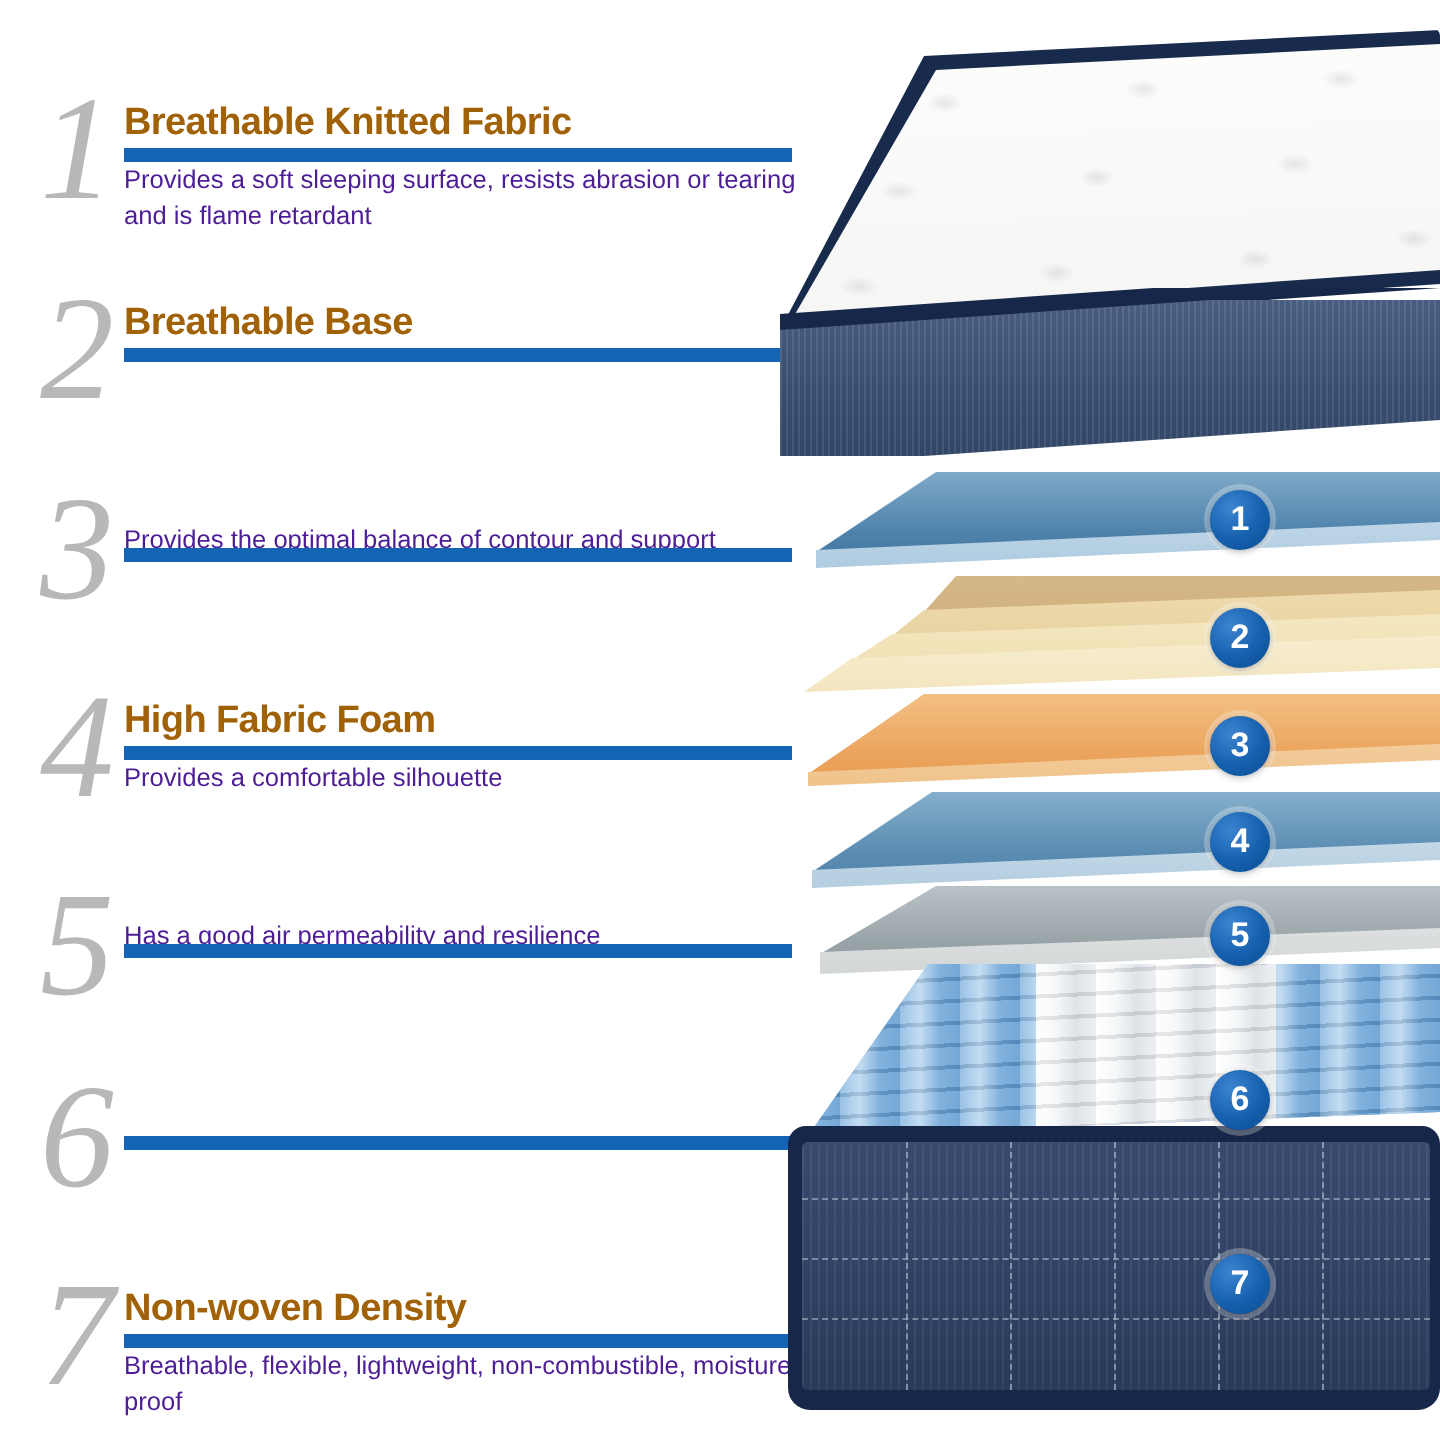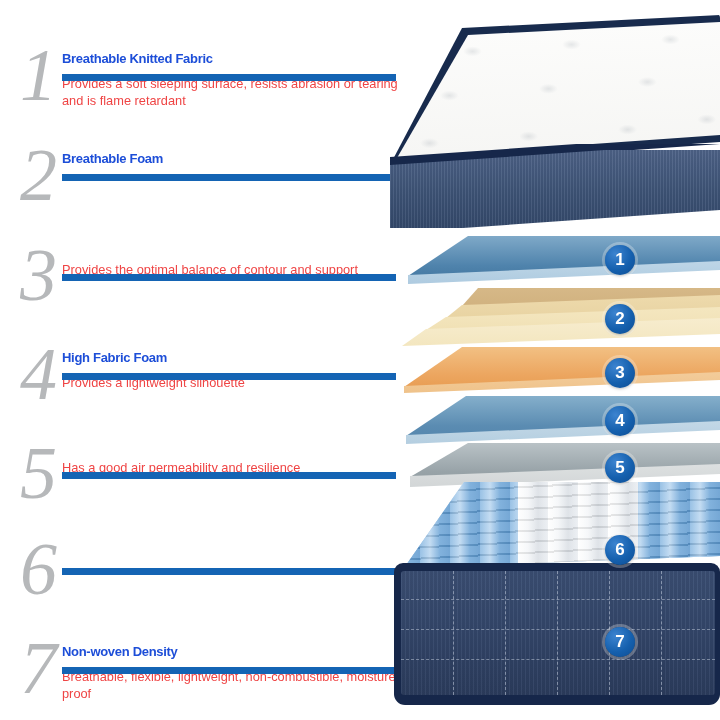--- a/index.html
+++ b/index.html
@@ -14,31 +14,31 @@
   
   .feature{position:absolute;left:0;width:410px;}
   .feat-num{
     position:absolute;left:10px;top:-14px;width:56px;
     font-family:"Liberation Serif","DejaVu Serif",serif;
     font-style:italic;font-weight:400;font-size:74px;line-height:1;
     color:#b6b8ba;text-align:center;letter-spacing:-1px;
     user-select:none;
   }
   .feat-title{
-    font-size:13px;font-weight:bold;color:#1d4ed8;
+    font-size:19px;font-weight:bold;color:#a16207;
     letter-spacing:-0.3px;line-height:1.05;white-space:nowrap;
     margin:0 0 0 62px;padding:0;
   }
   .feat-rule{
     position:absolute;left:62px;width:334px;height:7px;
     background:#1464b4;
   }
   .feat-desc{
     margin:0 0 0 62px;padding-top:9px;
-    font-size:12.8px;line-height:1.38;color:#ef4444;
+    font-size:12.8px;line-height:1.38;color:#4c1d95;
     width:340px;
   }
 
   
   #mattress{position:absolute;left:390px;top:0;width:330px;height:720px;}
 
   
   .cover-wrap{position:absolute;left:0;top:14px;width:330px;height:250px;}
   .cover-top{
     position:absolute;left:0;top:0;width:330px;height:170px;
@@ -117,35 +117,35 @@
 
     <div class="feature" style="top:52px">
       <div class="feat-num">1</div>
       <div class="feat-title">Breathable Knitted Fabric</div>
       <div class="feat-rule" style="top:22px"></div>
       <div class="feat-desc">Provides a soft sleeping surface, resists abrasion or tearing and is flame retardant</div>
     </div>
 
     <div class="feature" style="top:152px">
       <div class="feat-num">2</div>
-      <div class="feat-title">Breathable Foam</div>
+      <div class="feat-title">Breathable Base</div>
       <div class="feat-rule" style="top:22px"></div>
     </div>
 
     <div class="feature" style="top:252px">
       <div class="feat-num">3</div>
       <div class="feat-rule" style="top:22px"></div>
       <div class="feat-desc">Provides the optimal balance of contour and support</div>
     </div>
 
     <div class="feature" style="top:351px">
       <div class="feat-num">4</div>
       <div class="feat-title">High Fabric Foam</div>
       <div class="feat-rule" style="top:22px"></div>
-      <div class="feat-desc">Provides a lightweight silhouette</div>
+      <div class="feat-desc">Provides a comfortable silhouette</div>
     </div>
 
     <div class="feature" style="top:450px">
       <div class="feat-num">5</div>
       <div class="feat-rule" style="top:22px"></div>
       <div class="feat-desc">Has a good air permeability and resilience</div>
     </div>
 
     <div class="feature" style="top:546px">
       <div class="feat-num">6</div>

